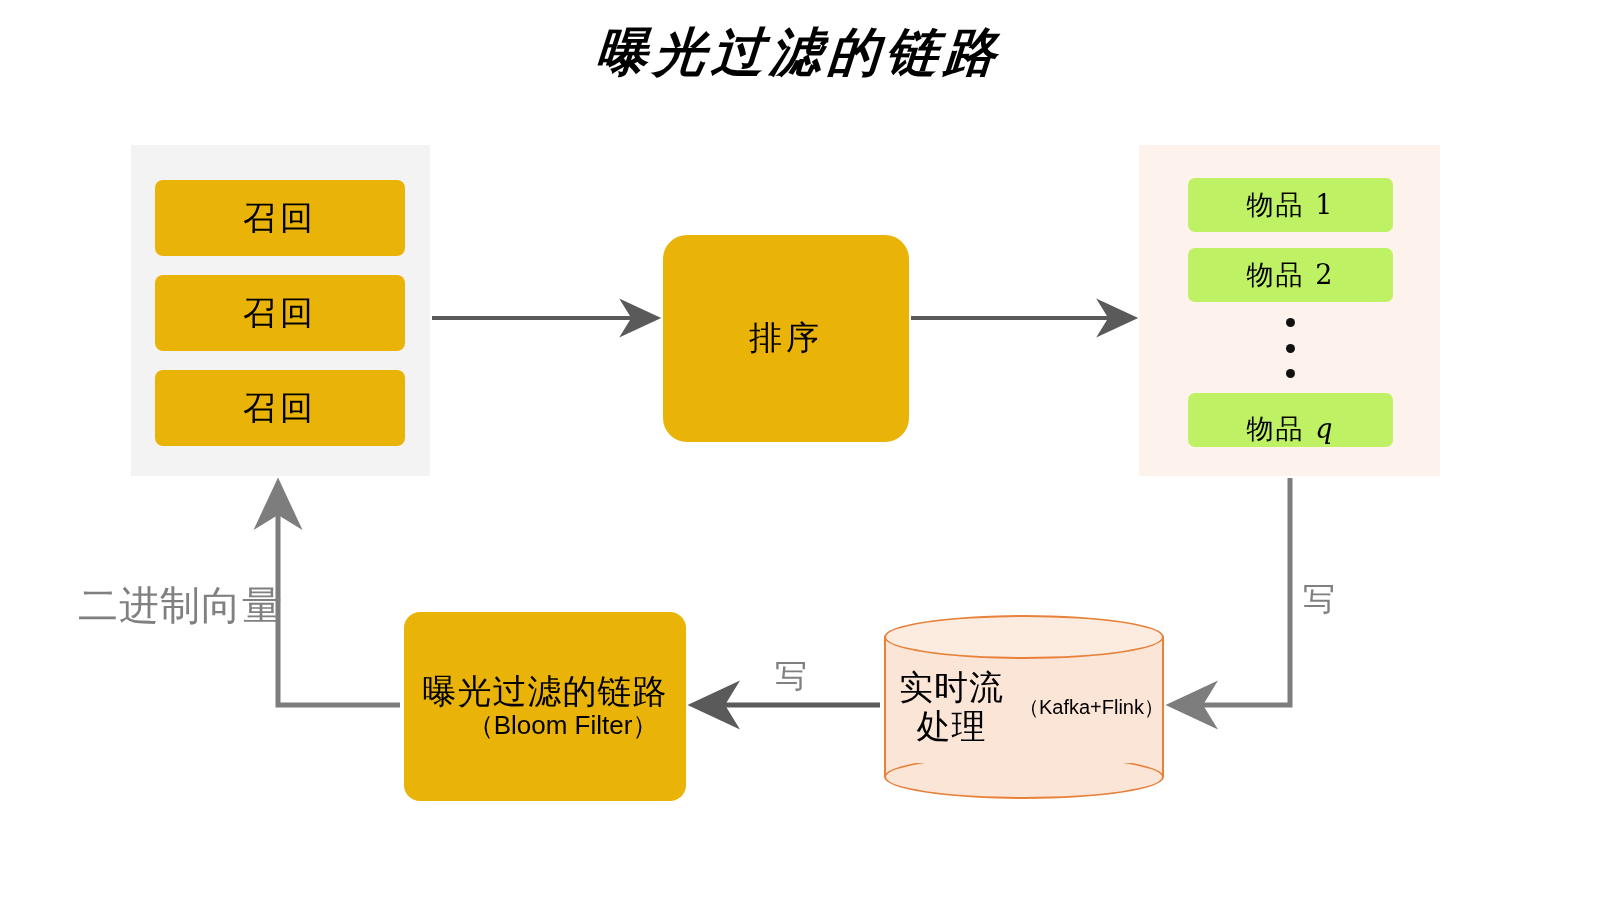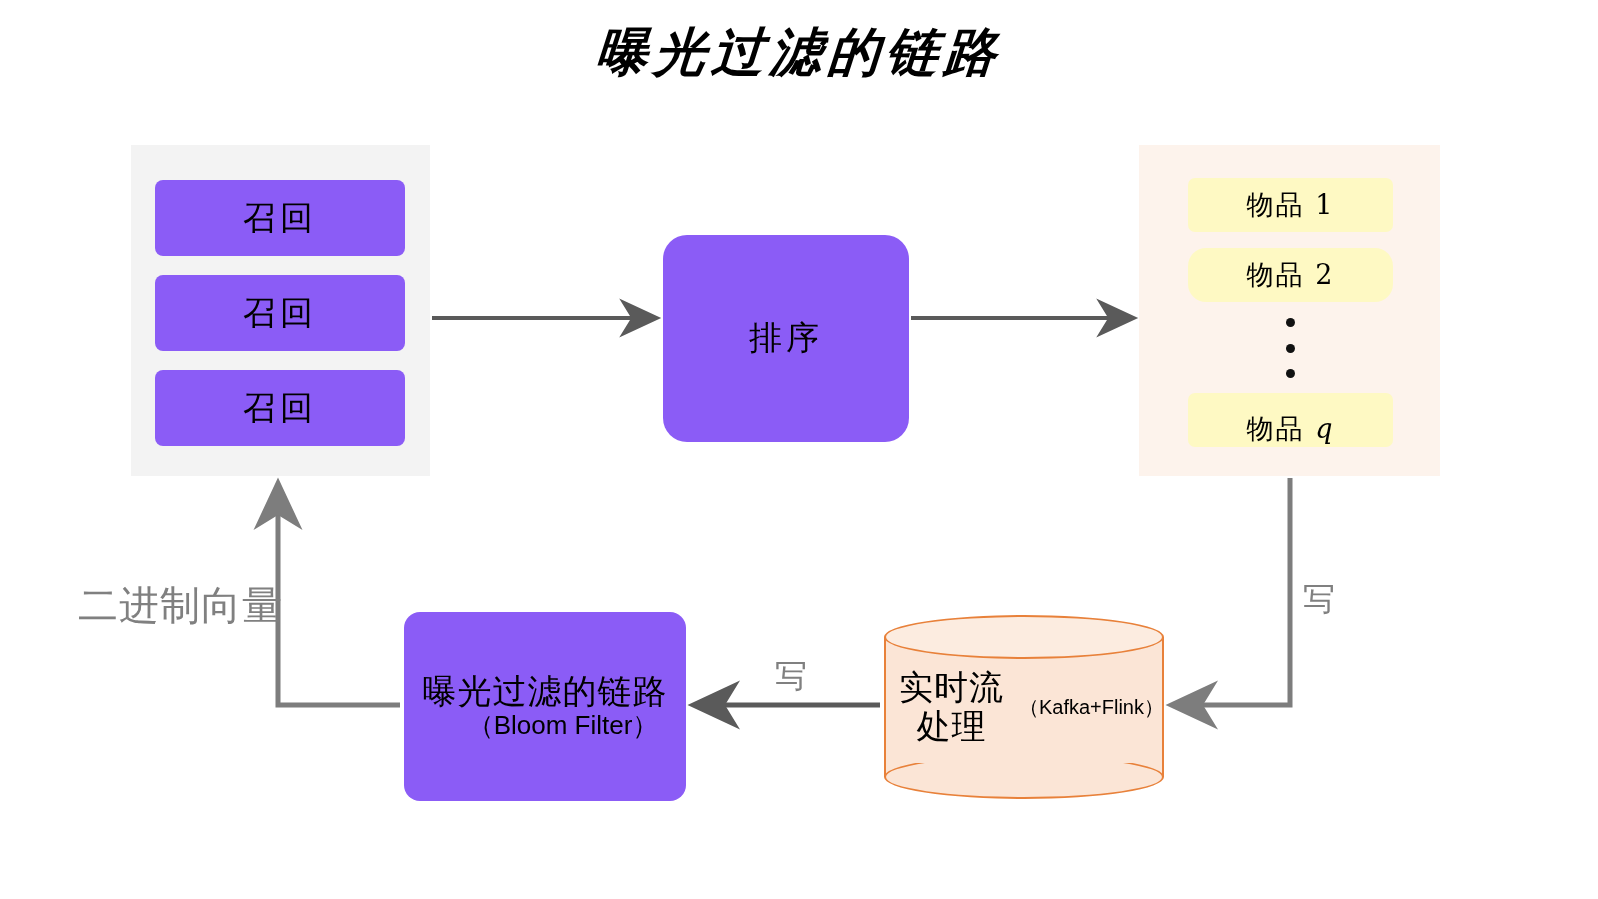--- a/index.html
+++ b/index.html
@@ -59,25 +59,25 @@
     position: absolute;
     box-sizing: border-box;
     display: flex;
     flex-direction: column;
     align-items: center;
     justify-content: center;
     text-align: center;
     color: #000000;
   }
   .blue-box {
-    background: #8b5cf6;
+    background: #eab308;
     border-radius: 8px;
   }
   .orange-box {
-    background: #fef9c3;
+    background: #bef264;
     border-radius: 7px;
   }
 
   .recall-1 { left: 155px; top: 180px; width: 250px; height: 76px; }
   .recall-2 { left: 155px; top: 275px; width: 250px; height: 76px; }
   .recall-3 { left: 155px; top: 370px; width: 250px; height: 76px; }
   .recall-label {
     font-size: 33px;
     letter-spacing: 4px;
   }
@@ -88,21 +88,21 @@
     width: 246px;
     height: 207px;
     border-radius: 24px;
   }
   .rank-label {
     font-size: 33px;
     letter-spacing: 4px;
   }
 
   .item-1 { left: 1188px; top: 178px; width: 205px; height: 54px; }
-  .item-2 { left: 1188px; top: 248px; width: 205px; height: 54px; border-radius: 18px; }
+  .item-2 { left: 1188px; top: 248px; width: 205px; height: 54px; }
   .item-q { left: 1188px; top: 393px; width: 205px; height: 54px; justify-content: flex-end; }
   .item-label {
     font-family: "DejaVu Serif", "Liberation Serif", serif;
     font-size: 27px;
     letter-spacing: 2px;
   }
   .item-label .var {
     font-style: italic;
   }
 

